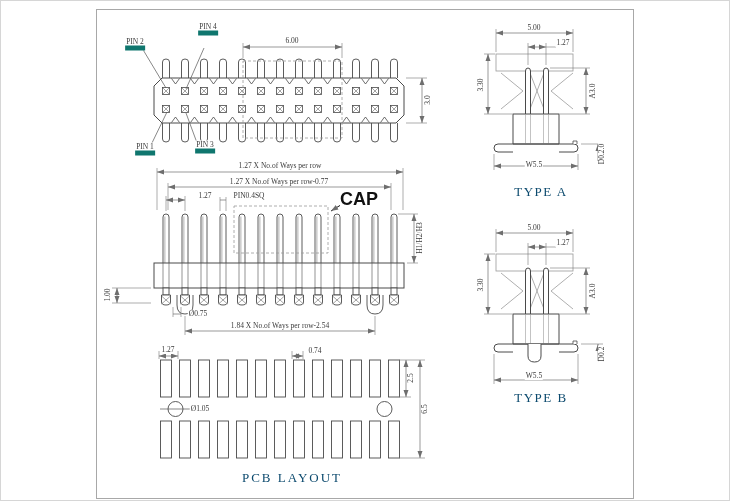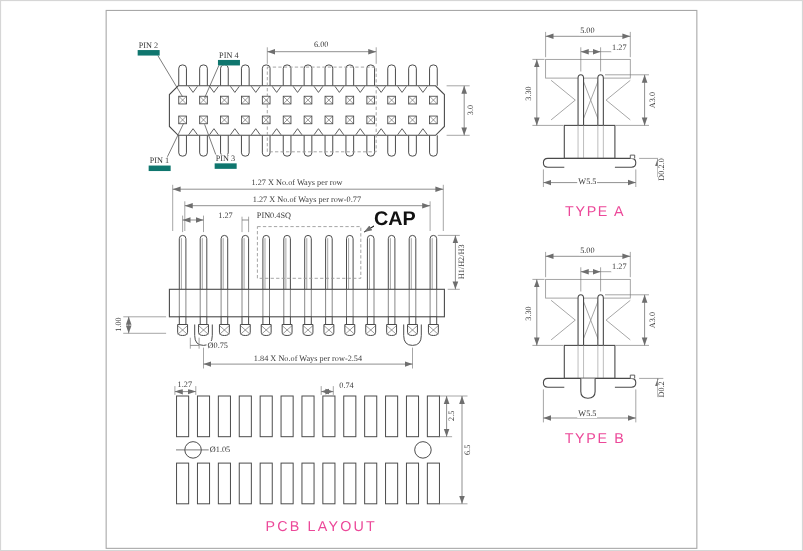--- a/index.html
+++ b/index.html
@@ -3,21 +3,21 @@
 <meta charset="utf-8">
 <style>
   html,body{margin:0;padding:0;background:#fff;}
   .canvas{position:relative;width:730px;height:501px;background:#fff;border:1px solid #d6d6d6;box-sizing:border-box;overflow:hidden;font-family:"Liberation Serif",serif;}
   .frame{position:absolute;left:95px;top:8px;width:536px;height:488px;border:1px solid #a8a8a8;}
   svg.linework{position:absolute;left:0;top:0;}
   .dim{position:absolute;font-size:7.5px;line-height:8px;color:#3a3a3a;background:#fff;padding:0 1px;white-space:nowrap;transform:translate(-50%,-50%);}
   .rot{transform:translate(-50%,-50%) rotate(-90deg);}
   .ul{border-bottom:5px solid #0f766e;padding-bottom:0;}
   .cap{position:absolute;font-family:"Liberation Sans",sans-serif;font-size:18px;font-weight:bold;color:#111;background:#fff;transform:translate(-50%,-50%);white-space:nowrap;}
-  .title{position:absolute;font-family:Liberation Sans, sans-serif;font-size:13px;color:#ec4899;letter-spacing:1.5px;background:#fff;transform:translate(-50%,-50%);white-space:nowrap;text-align:right;}
+  .title{position:absolute;font-family:Liberation Serif, serif;font-size:13px;color:#0c4a6e;letter-spacing:1.5px;background:#fff;transform:translate(-50%,-50%);white-space:nowrap;text-align:right;}
 </style>
 </head>
 <body>
 
 <div class="canvas">
   <div class="frame"></div>
 
   <svg class="linework" width="730" height="501" viewBox="0 0 730 501">
     <defs>
       <marker id="arr" viewBox="0 0 10 10" refX="9" refY="5" markerWidth="8" markerHeight="8" orient="auto-start-reverse" markerUnits="userSpaceOnUse">
@@ -366,27 +366,27 @@
         <line x1="585" y1="267" x2="585" y2="313" marker-start="url(#arr)" marker-end="url(#arr)"></line>
         <line x1="493" y1="379" x2="577" y2="379" marker-start="url(#arr)" marker-end="url(#arr)"></line>
         <line x1="597" y1="360" x2="597" y2="343" marker-end="url(#arr)"></line>
       </g>
     </g>
   </svg>
 
   <div>
 
     <div class="dim ul" style="left:134px;top:43px">PIN 2</div>
-    <div class="dim ul" style="left:207px;top:52px">PIN 4</div>
+    <div class="dim ul" style="left:207px;top:28px">PIN 4</div>
     <div class="dim ul" style="left:144px;top:148px">PIN 1</div>
     <div class="dim ul" style="left:204px;top:146px">PIN 3</div>
     <div class="dim" style="left:291px;top:40px">6.00</div>
     <div class="dim rot" style="left:427px;top:99px">3.0</div>
 
-    <div class="dim" style="left:269px;top:165px">1.27 X No.of Ways per row</div>
+    <div class="dim" style="left:279px;top:165px">1.27 X No.of Ways per row</div>
     <div class="dim" style="left:278px;top:181px">1.27 X No.of Ways per row-0.77</div>
     <div class="dim" style="left:204px;top:195px">1.27</div>
     <div class="dim" style="left:248px;top:195px">PIN0.4SQ</div>
     <div class="cap" style="left:358px;top:198px">CAP</div>
     <div class="dim rot" style="left:419px;top:237px">H1/H2/H3</div>
     <div class="dim rot" style="left:107px;top:294px">1.00</div>
     <div class="dim" style="left:197px;top:313px">Ø0.75</div>
     <div class="dim" style="left:279px;top:325px">1.84 X No.of Ways per row-2.54</div>
 
     <div class="dim" style="left:167px;top:349px">1.27</div>

